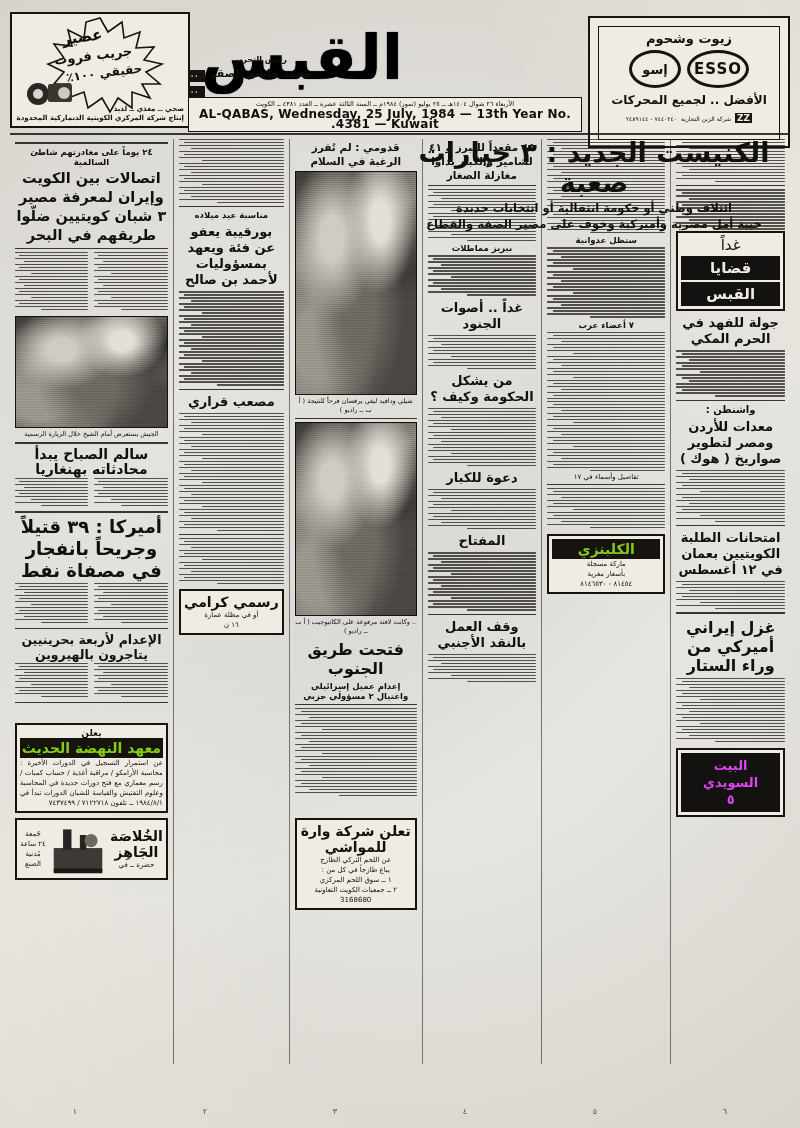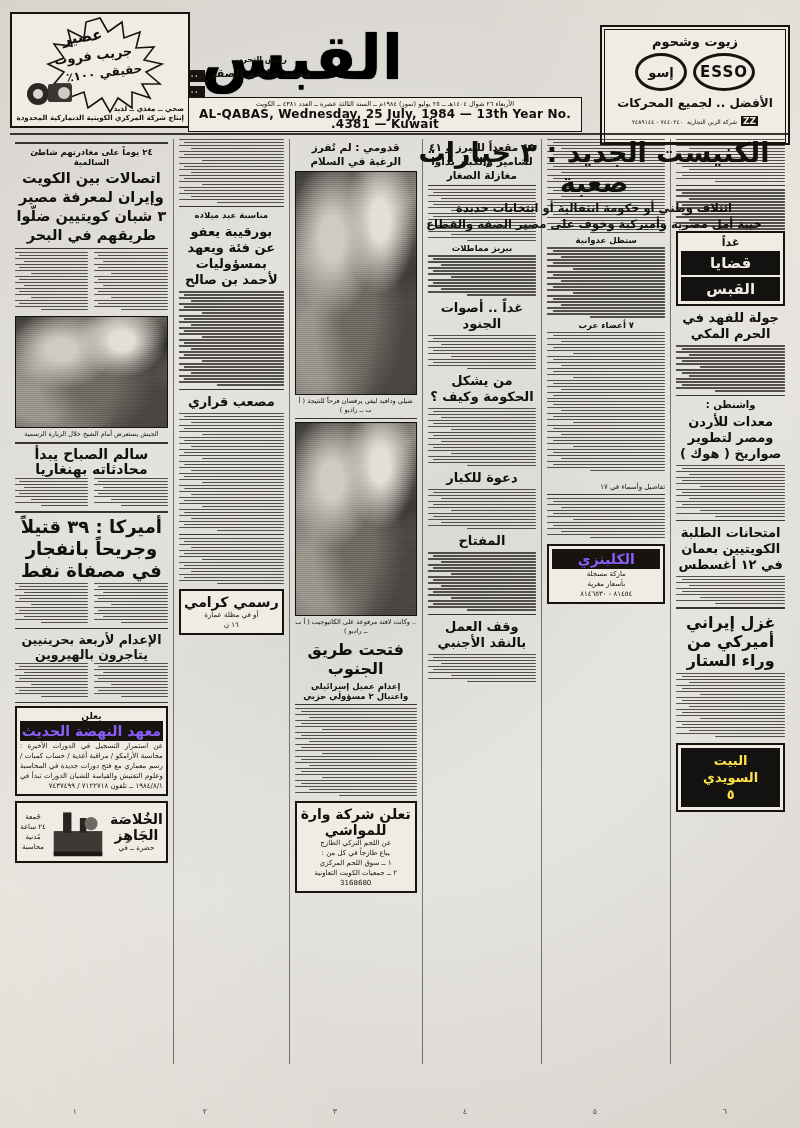--- a/index.html
+++ b/index.html
@@ -31,22 +31,22 @@
   .lines.thin > i{height:1.25px;opacity:.72;margin-bottom:2.05px}
   .lines.dense > i{margin-bottom:1.75px}
 
   
   .rule{height:1px;background:#1a1714;opacity:.85;margin:3px 0;}
   .rule.thick{height:2px}
 
   
   .masthead{position:relative;height:122px;}
   .logo-box{
-    position:absolute;top:17px;right:0;width:182px;height:112px;
-    border:2px solid #17140f;padding:2px;background:#efece4;
+    position:absolute;top:8px;right:0;width:182px;height:112px;
+    border:2px solid #17140f;padding:8px;background:#efece4;
   }
   .logo-inner{border:1px solid #17140f;height:100%;position:relative;overflow:hidden;}
   .esso-top{text-align:center;font-size:13px;font-weight:bold;margin-top:4px;letter-spacing:1px;}
   .esso-row{display:flex;justify-content:center;align-items:center;gap:6px;margin-top:4px;}
   .esso-oval{
     width:56px;height:32px;border:3px solid #17140f;border-radius:50%;
     display:flex;align-items:center;justify-content:center;
     font-size:15px;font-weight:bold;letter-spacing:1px;
   }
   .esso-oval.b{width:46px;font-size:13px;}
@@ -121,36 +121,36 @@
   }
   .photo .grain{
     position:absolute;inset:0;
     background-image:repeating-linear-gradient(0deg,rgba(255,255,255,.06) 0 1px,rgba(0,0,0,.06) 1px 2px);
     mix-blend-mode:overlay;
   }
   .caption{font-size:6.5px;line-height:9px;text-align:center;margin-top:2px;}
 
   .adbox{border:2px solid #17140f;background:#efece4;padding:3px;}
   .ad-title{font-size:14px;font-weight:bold;text-align:center;}
-  .ad-title.invert{background:#17140f;color:#8b5cf6;padding:2px 0;}
+  .ad-title.invert{background:#17140f;color:#84cc16;padding:2px 0;}
   .ad-sm{font-size:7px;line-height:10px;text-align:center;}
 
-  .blackbox{background:#141210;color:#fde047;text-align:center;padding:4px 2px;}
+  .blackbox{background:#141210;color:#d946ef;text-align:center;padding:4px 2px;}
   .blackbox .t{font-size:13px;font-weight:bold;line-height:17px;}
 
   .tomorrow{border:2px solid #17140f;padding:3px;text-align:center;background:#efece4;}
-  .tomorrow .w1{font-size:11px;font-weight:bold;}
+  .tomorrow .w1{font-size:15px;font-weight:normal;}
   .tomorrow .w2{background:#141210;color:#efece4;font-size:15px;font-weight:bold;line-height:20px;padding:2px 0;margin-top:2px;}
 
   .footer-marks{
     position:absolute;left:0;right:0;bottom:2px;height:14px;
     display:flex;justify-content:space-around;align-items:center;
     font-size:8px;opacity:.75;
   }
-  .bullet{font-size:7px;text-align:right;margin-top:12px}
+  .bullet{font-size:7px;text-align:center;margin-top:2px}
 </style>
 </head>
 <body>
 
 <div id="page">
  <div class="paper">
 
   <div class="masthead">
 
     <div class="logo-box">
@@ -667,21 +667,21 @@
             <i class="s1"></i>
             <i class="s4"></i>
         <i class="s1"></i>
             <i class="s2"></i>
             <i class="s1"></i>
             <i class="s3"></i>
             <i class="s1"></i>
             <i class="s5"></i>
       </div>
 
-      <div class="adbox" style="margin-top:5px">
+      <div class="adbox" style="margin-top:22px">
         <div class="ad-title">تعلن شركة وارة للمواشي</div>
         <div class="ad-sm">عن اللحم التركي الطازج</div>
         <div class="ad-sm">يباع طازجاً في كل من :</div>
         <div class="ad-sm">١ ــ سوق اللحم المركزي</div>
         <div class="ad-sm">٢ ــ جمعيات الكويت التعاونية</div>
         <div class="ad-sm">3168680</div>
       </div>
     </div>
 
     <div class="col c5">
@@ -967,21 +967,21 @@
           <i class="s1"></i>
               <i class="s4"></i>
               <i class="s1"></i>
               <i class="s2"></i>
               <i class="s1"></i>
               <i class="s5"></i>
         </div>
       </div>
 
       <div class="rule"></div>
-      <div class="adbox" style="margin-top:3px">
+      <div class="adbox" style="margin-top:20px">
         <div class="ad-sm" style="font-size:9px;font-weight:bold">يعلن</div>
         <div class="ad-title invert">معهد النهضة الحديث</div>
         <div class="ad-sm" style="text-align:justify">عن استمرار التسجيل في الدورات الأخيرة : محاسبة الأرامكو / مراقبة أغذية / حساب كمبات / رسم معماري مع فتح دورات جديدة في المحاسبة وعلوم التفتيش والقياسة للشبان الدورات تبدأ في ١٩٨٤/٨/١ ــ تلفون ٧١٢٢٧١٨ / ٧٤٣٧٤٩٩</div>
       </div>
 
       <div class="adbox" style="margin-top:5px;display:flex;gap:4px;align-items:center">
         <div style="flex:1">
           <div class="ad-title">الخُلاصَة</div>
           <div class="ad-title">الجَاهِز</div>
           <div class="ad-sm">حضرة ــ في</div>
@@ -990,21 +990,21 @@
           <rect x="4" y="26" width="52" height="26" fill="#3d3a36"></rect>
           <rect x="14" y="6" width="9" height="22" fill="#272522"></rect>
           <rect x="32" y="12" width="7" height="16" fill="#272522"></rect>
           <circle cx="44" cy="18" r="7" fill="#6f6a62"></circle>
           <rect x="4" y="48" width="52" height="5" fill="#1a1714"></rect>
         </svg>
         <div style="width:26px">
           <div class="ad-sm">جُمعة</div>
           <div class="ad-sm">٢٤ ساعة</div>
           <div class="ad-sm">مُدنية</div>
-          <div class="ad-sm">محاسبة</div>
+          <div class="ad-sm">الصنع</div>
         </div>
       </div>
     </div>
   </div>
 
   <div class="footer-marks">
     <span>٦</span>
     <span>٥</span>
     <span>٤</span>
     <span>٣</span>

